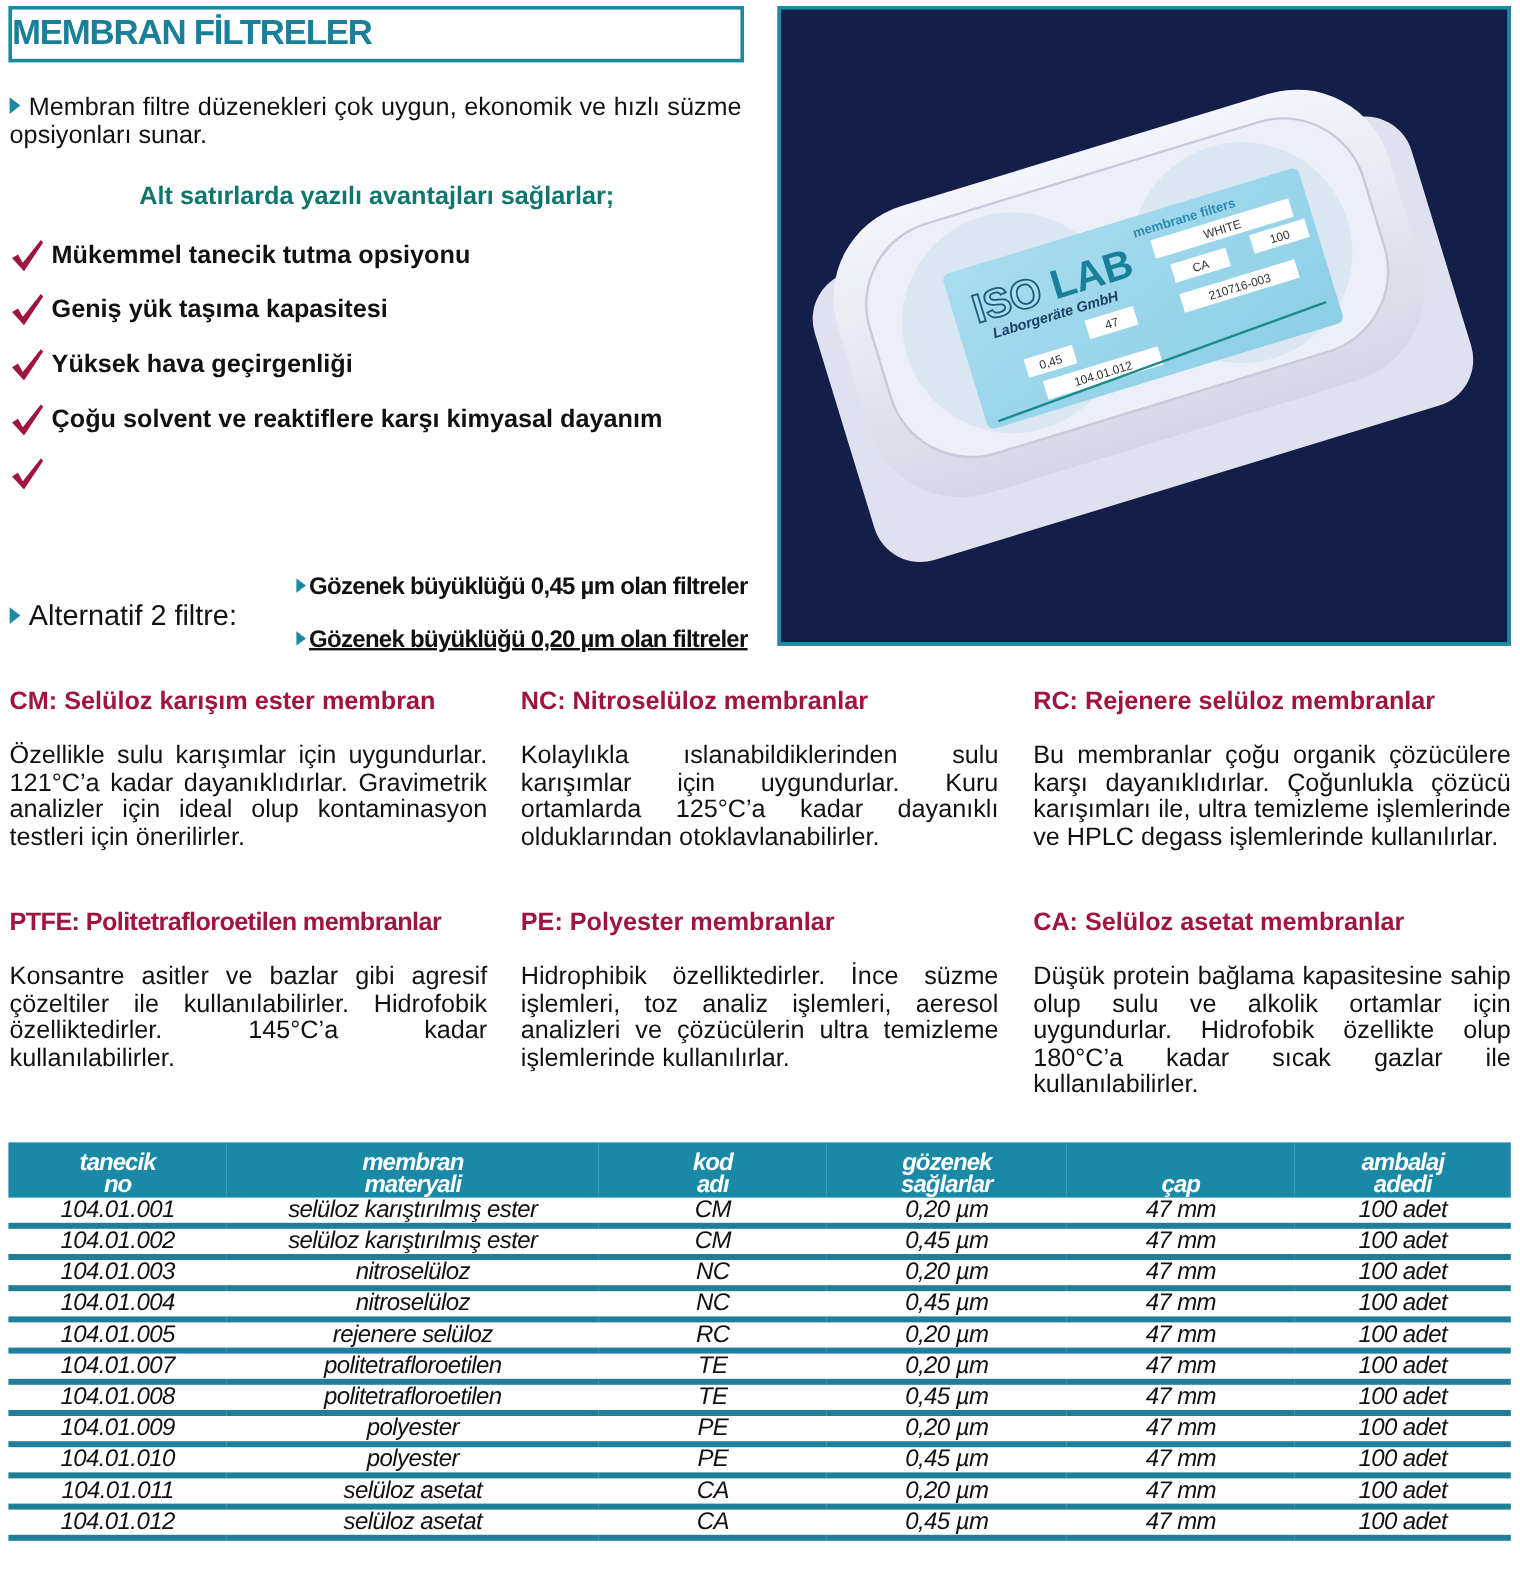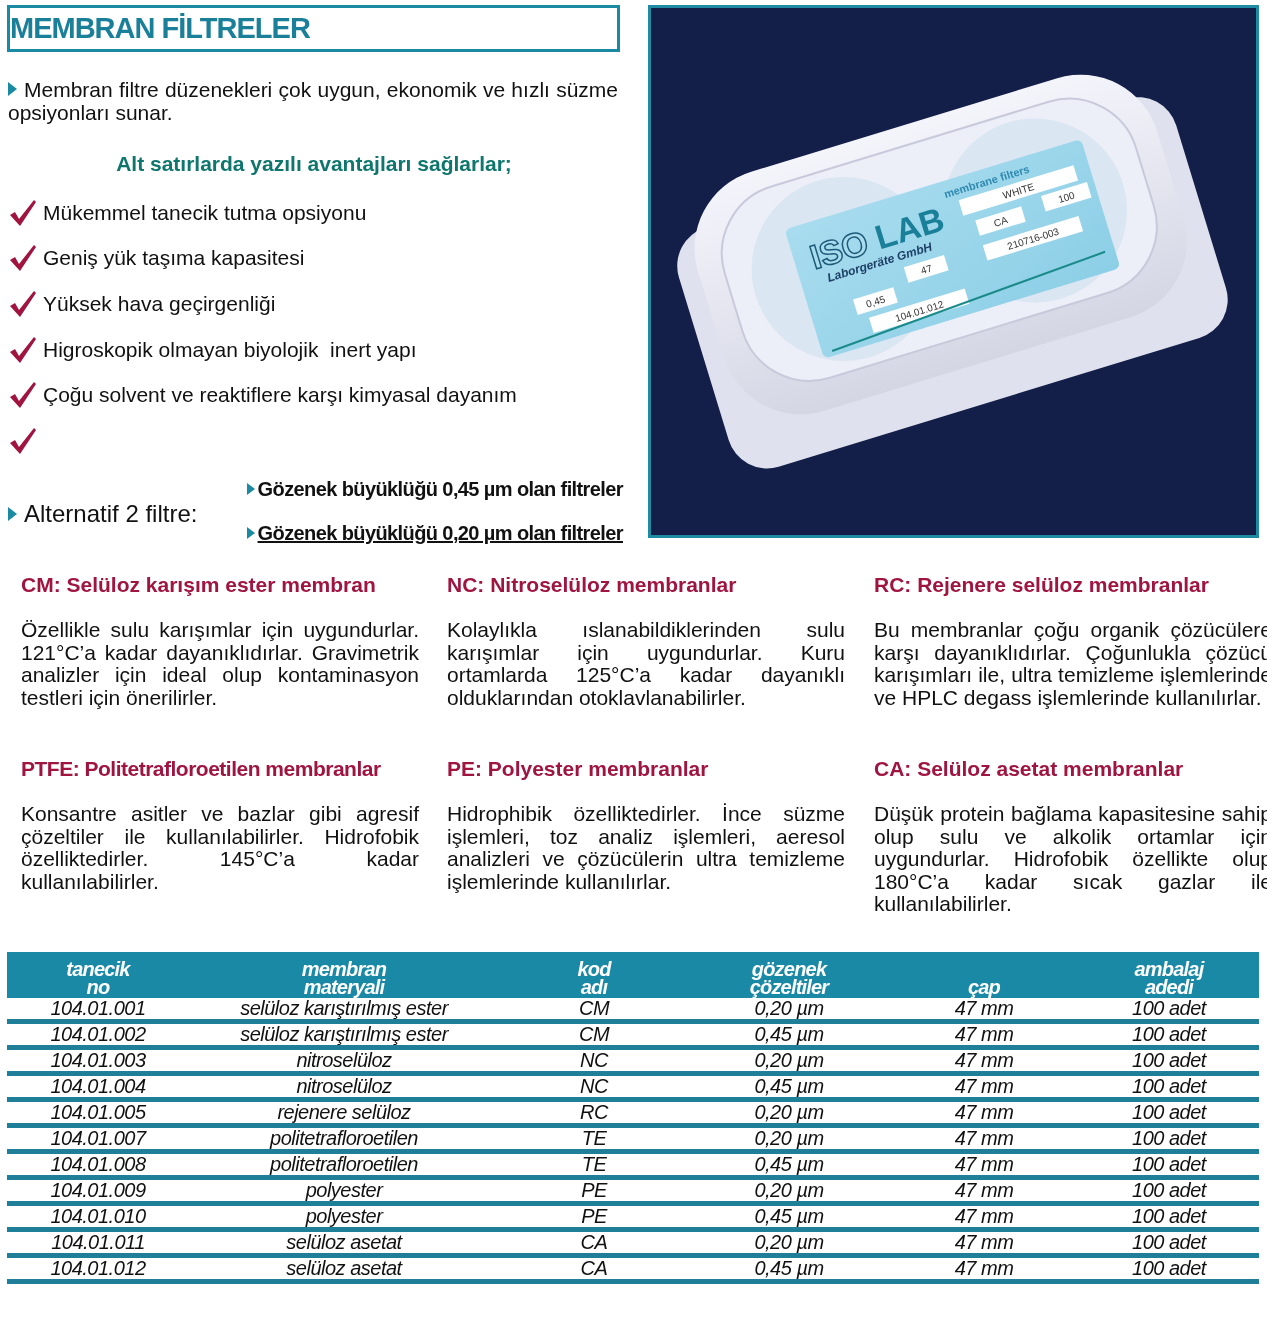--- a/index.html
+++ b/index.html
@@ -13,35 +13,35 @@
     .intro { position: absolute; left: 8px; top: 78px; width: 610px; font-size: 21px; line-height: 23px;
              text-align: justify; text-align-last: left; }
     .arrow { display: inline-block; width: 0; height: 0; border-top: 7px solid transparent;
              border-bottom: 7px solid transparent; border-left: 9px solid #1a8aa3; margin-right: 7px;
              vertical-align: 1px; }
     .arrow.sm { border-top-width: 6px; border-bottom-width: 6px; border-left-width: 8px; margin-right: 3px; }
 
     .adv-head { position: absolute; left: 0; top: 152px; width: 628px; text-align: center;
                 font-size: 21px; font-weight: bold; color: #0f766e; }
 
-    .adv-list { position: absolute; left: 8px; top: 190px; margin: 0; padding: 0; list-style: none; }
+    .adv-list { position: absolute; left: 8px; top: 190px; margin: 0; padding: 0; list-style: none; font-weight: bold; }
     .adv-list li { height: 45.6px; display: flex; align-items: center; font-size: 21px; }
     .check { width: 30px; height: 30px; margin-right: 5px; flex: 0 0 auto; }
 
     .alt { position: absolute; left: 8px; top: 474px; width: 615px; height: 76px; }
     .alt .alt-opt { position: absolute; right: 0; font-size: 20px; font-weight: bold; letter-spacing: -0.6px; }
     .alt .alt-opt.o1 { top: 4px; }
     .alt .alt-opt.o2 { top: 48px; text-decoration: underline; }
     .alt .alt-label { position: absolute; left: 0; top: 26px; font-size: 24px; font-weight: normal; }
 
     .photo { position: absolute; left: 648px; top: 5px; width: 605px; height: 527px;
              border: 3px solid #1e8ba3; background: #131f48; overflow: hidden; }
 
     .types { position: absolute; left: 8px; top: 573px; width: 1252px; }
-    .type { position: absolute; width: 398px; margin-left: 13px; }
+    .type { position: absolute; width: 398px; }
     .type h2 { margin: 0; font-size: 21px; font-weight: bold; color: #a01440; white-space: nowrap; }
     .type p { margin: 22px 0 0; font-size: 21px; line-height: 22.6px; text-align: justify; }
     .c1 { left: 0; } .c2 { left: 426px; } .c3 { left: 853px; }
     .r1 { top: 0; } .r2 { top: 184px; }
 
     .cat-table { position: absolute; left: 7px; top: 952px; width: 1252px; border-collapse: collapse; }
     .cat-table th { background: #1a89a6; color: #fff; font-style: italic; font-weight: bold;
                     font-size: 20px; line-height: 18px; height: 44px; padding: 0; vertical-align: bottom;
                     letter-spacing: -0.8px; padding-bottom: 2px; }
     .cat-table td { font-style: italic; font-size: 20px; height: 21px; line-height: 21px; padding: 0;
@@ -72,26 +72,20 @@
     <svg class="check" viewBox="0 0 30 30">
         <path d="M2 17 L7 14 L11 21 L26 2 L28 4 L12 28 Z" fill="#a01440"></path>
       </svg>
     <span>Geniş yük taşıma kapasitesi</span>
   </li>
   <li>
     <svg class="check" viewBox="0 0 30 30">
         <path d="M2 17 L7 14 L11 21 L26 2 L28 4 L12 28 Z" fill="#a01440"></path>
       </svg>
     <span>Yüksek hava geçirgenliği</span>
-  </li>
-  <li>
-    <svg class="check" viewBox="0 0 30 30">
-        <path d="M2 17 L7 14 L11 21 L26 2 L28 4 L12 28 Z" fill="#a01440"></path>
-      </svg>
-    <span style="white-space:pre">Higroskopik olmayan biyolojik  inert yapı</span>
   </li>
   <li>
     <svg class="check" viewBox="0 0 30 30">
         <path d="M2 17 L7 14 L11 21 L26 2 L28 4 L12 28 Z" fill="#a01440"></path>
       </svg>
     <span>Çoğu solvent ve reaktiflere karşı kimyasal dayanım</span>
   </li>
   <li>
     <svg class="check" viewBox="0 0 30 30">
         <path d="M2 17 L7 14 L11 21 L26 2 L28 4 L12 28 Z" fill="#a01440"></path>
@@ -191,21 +185,21 @@
       <col style="width:190px">
     <col style="width:200px">
       <col style="width:190px">
       <col style="width:180px">
   </colgroup>
   <thead>
     <tr>
       <th><span>tanecik</span><br><span>no</span></th>
       <th><span>membran</span><br><span>materyali</span></th>
       <th><span>kod</span><br><span>adı</span></th>
-      <th><span>gözenek</span><br><span>çözeltiler</span></th>
+      <th><span>gözenek</span><br><span>sağlarlar</span></th>
       <th><span>çap</span></th>
       <th><span>ambalaj</span><br><span>adedi</span></th>
     </tr>
   </thead>
   <tbody id="table-body">
       <tr class="row">
         <td>104.01.001</td>
         <td>selüloz karıştırılmış ester</td>
         <td>CM</td>
         <td>0,20 µm</td>

